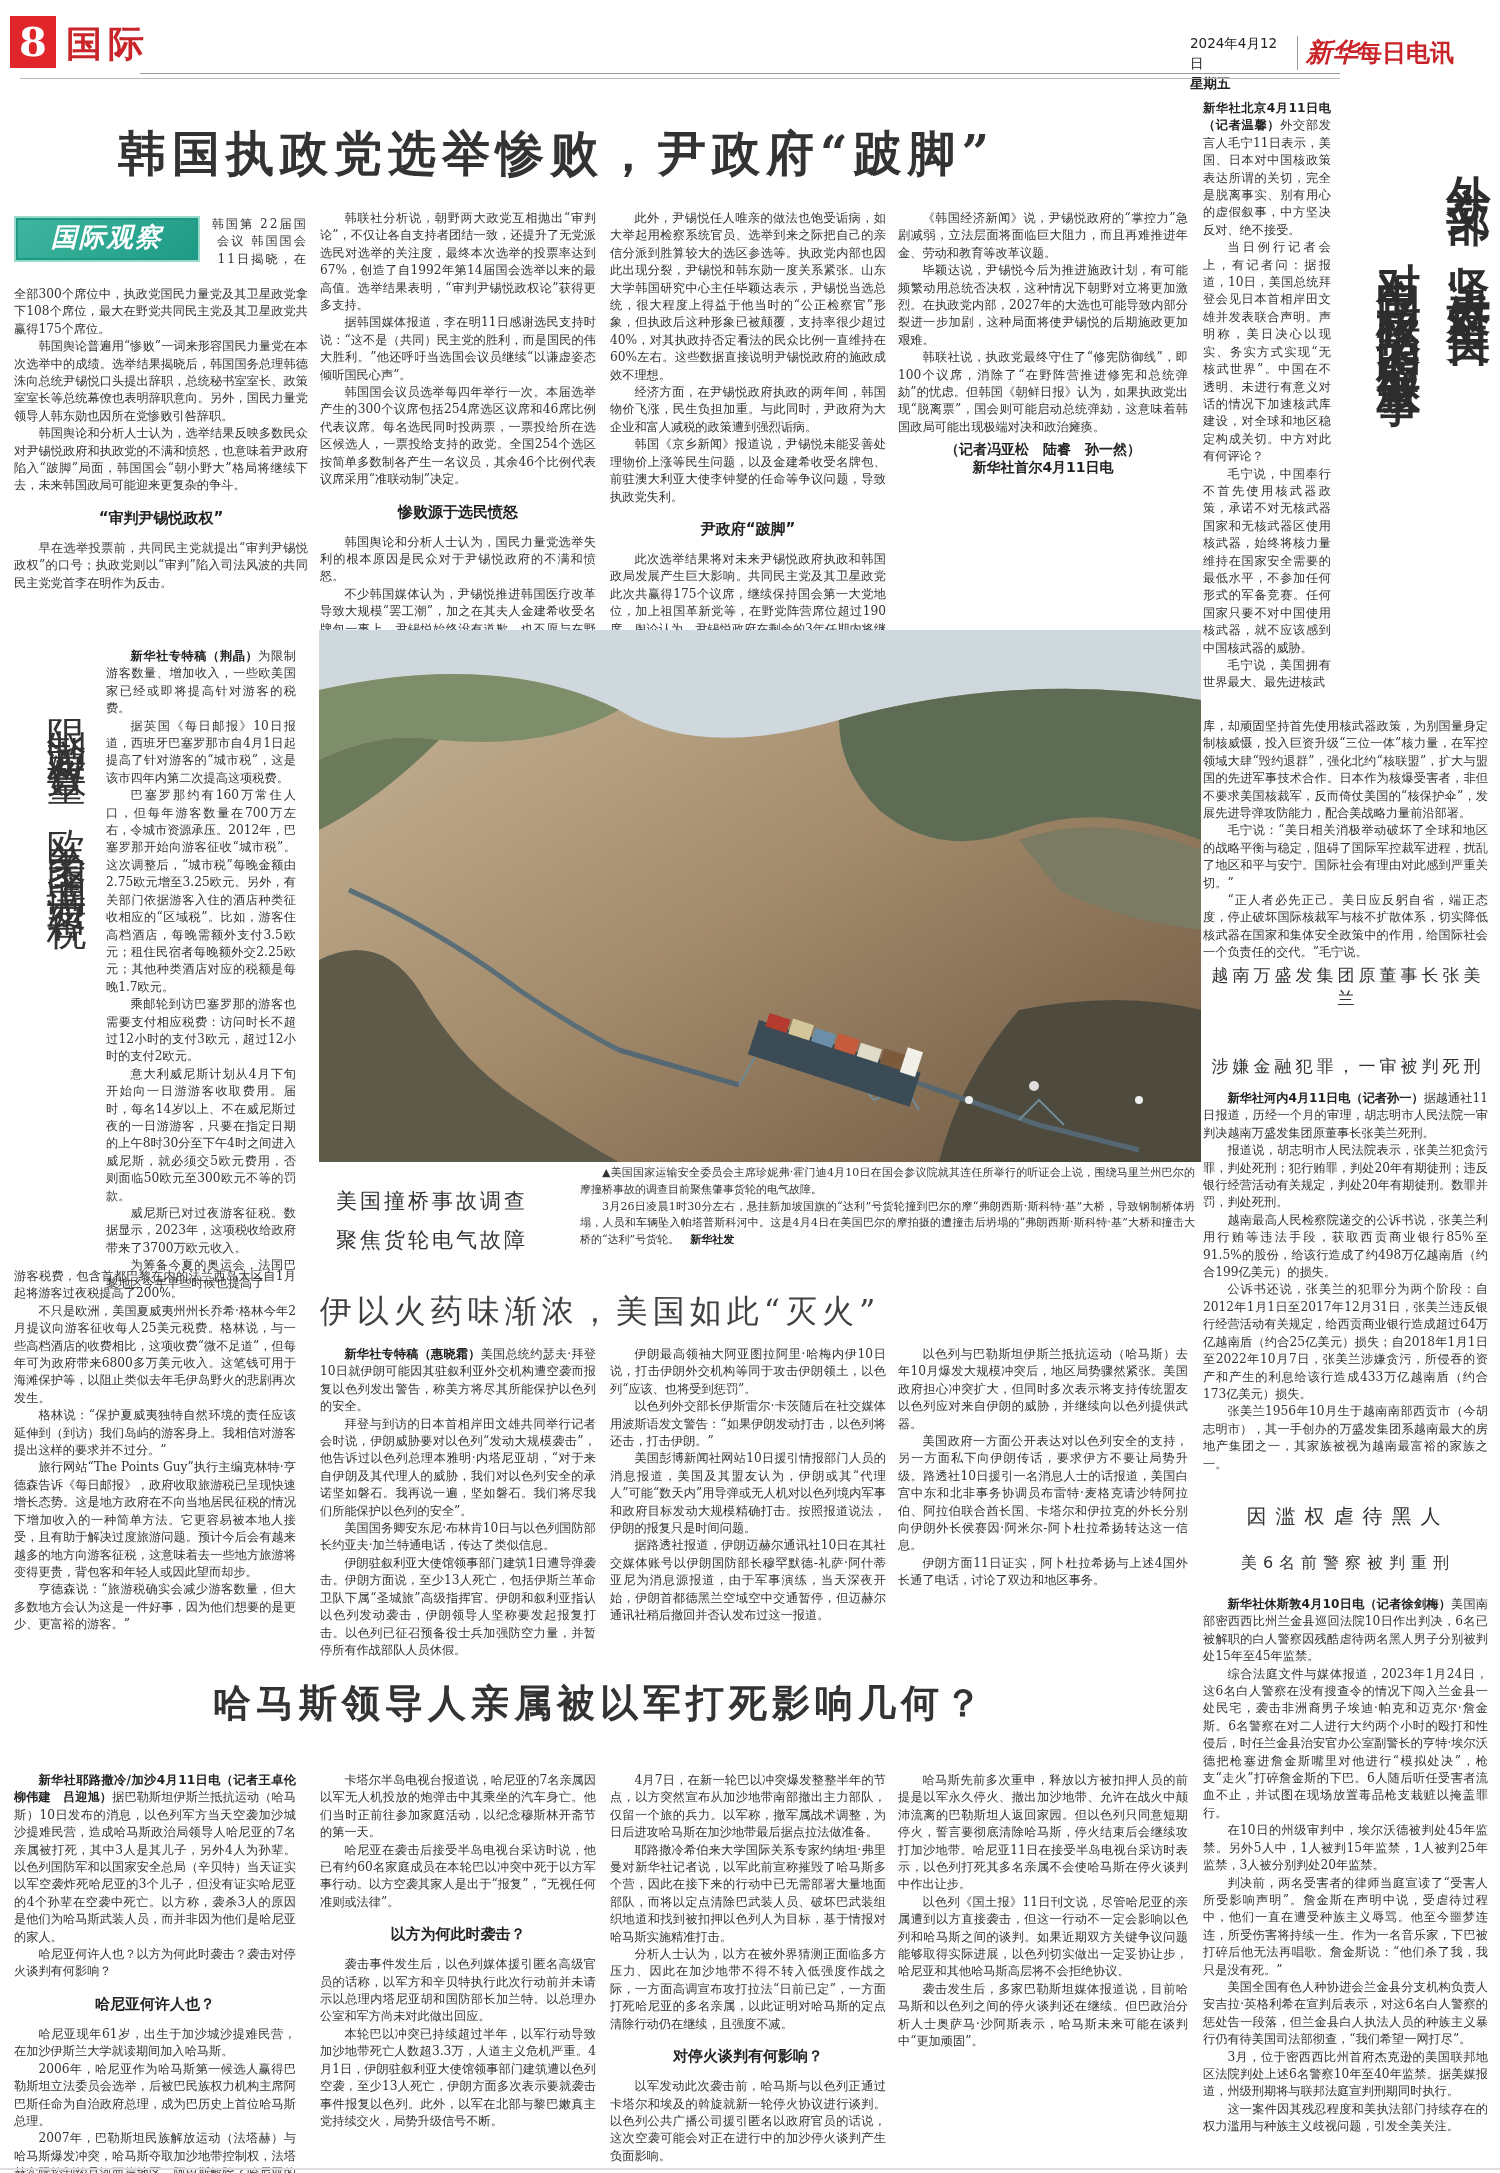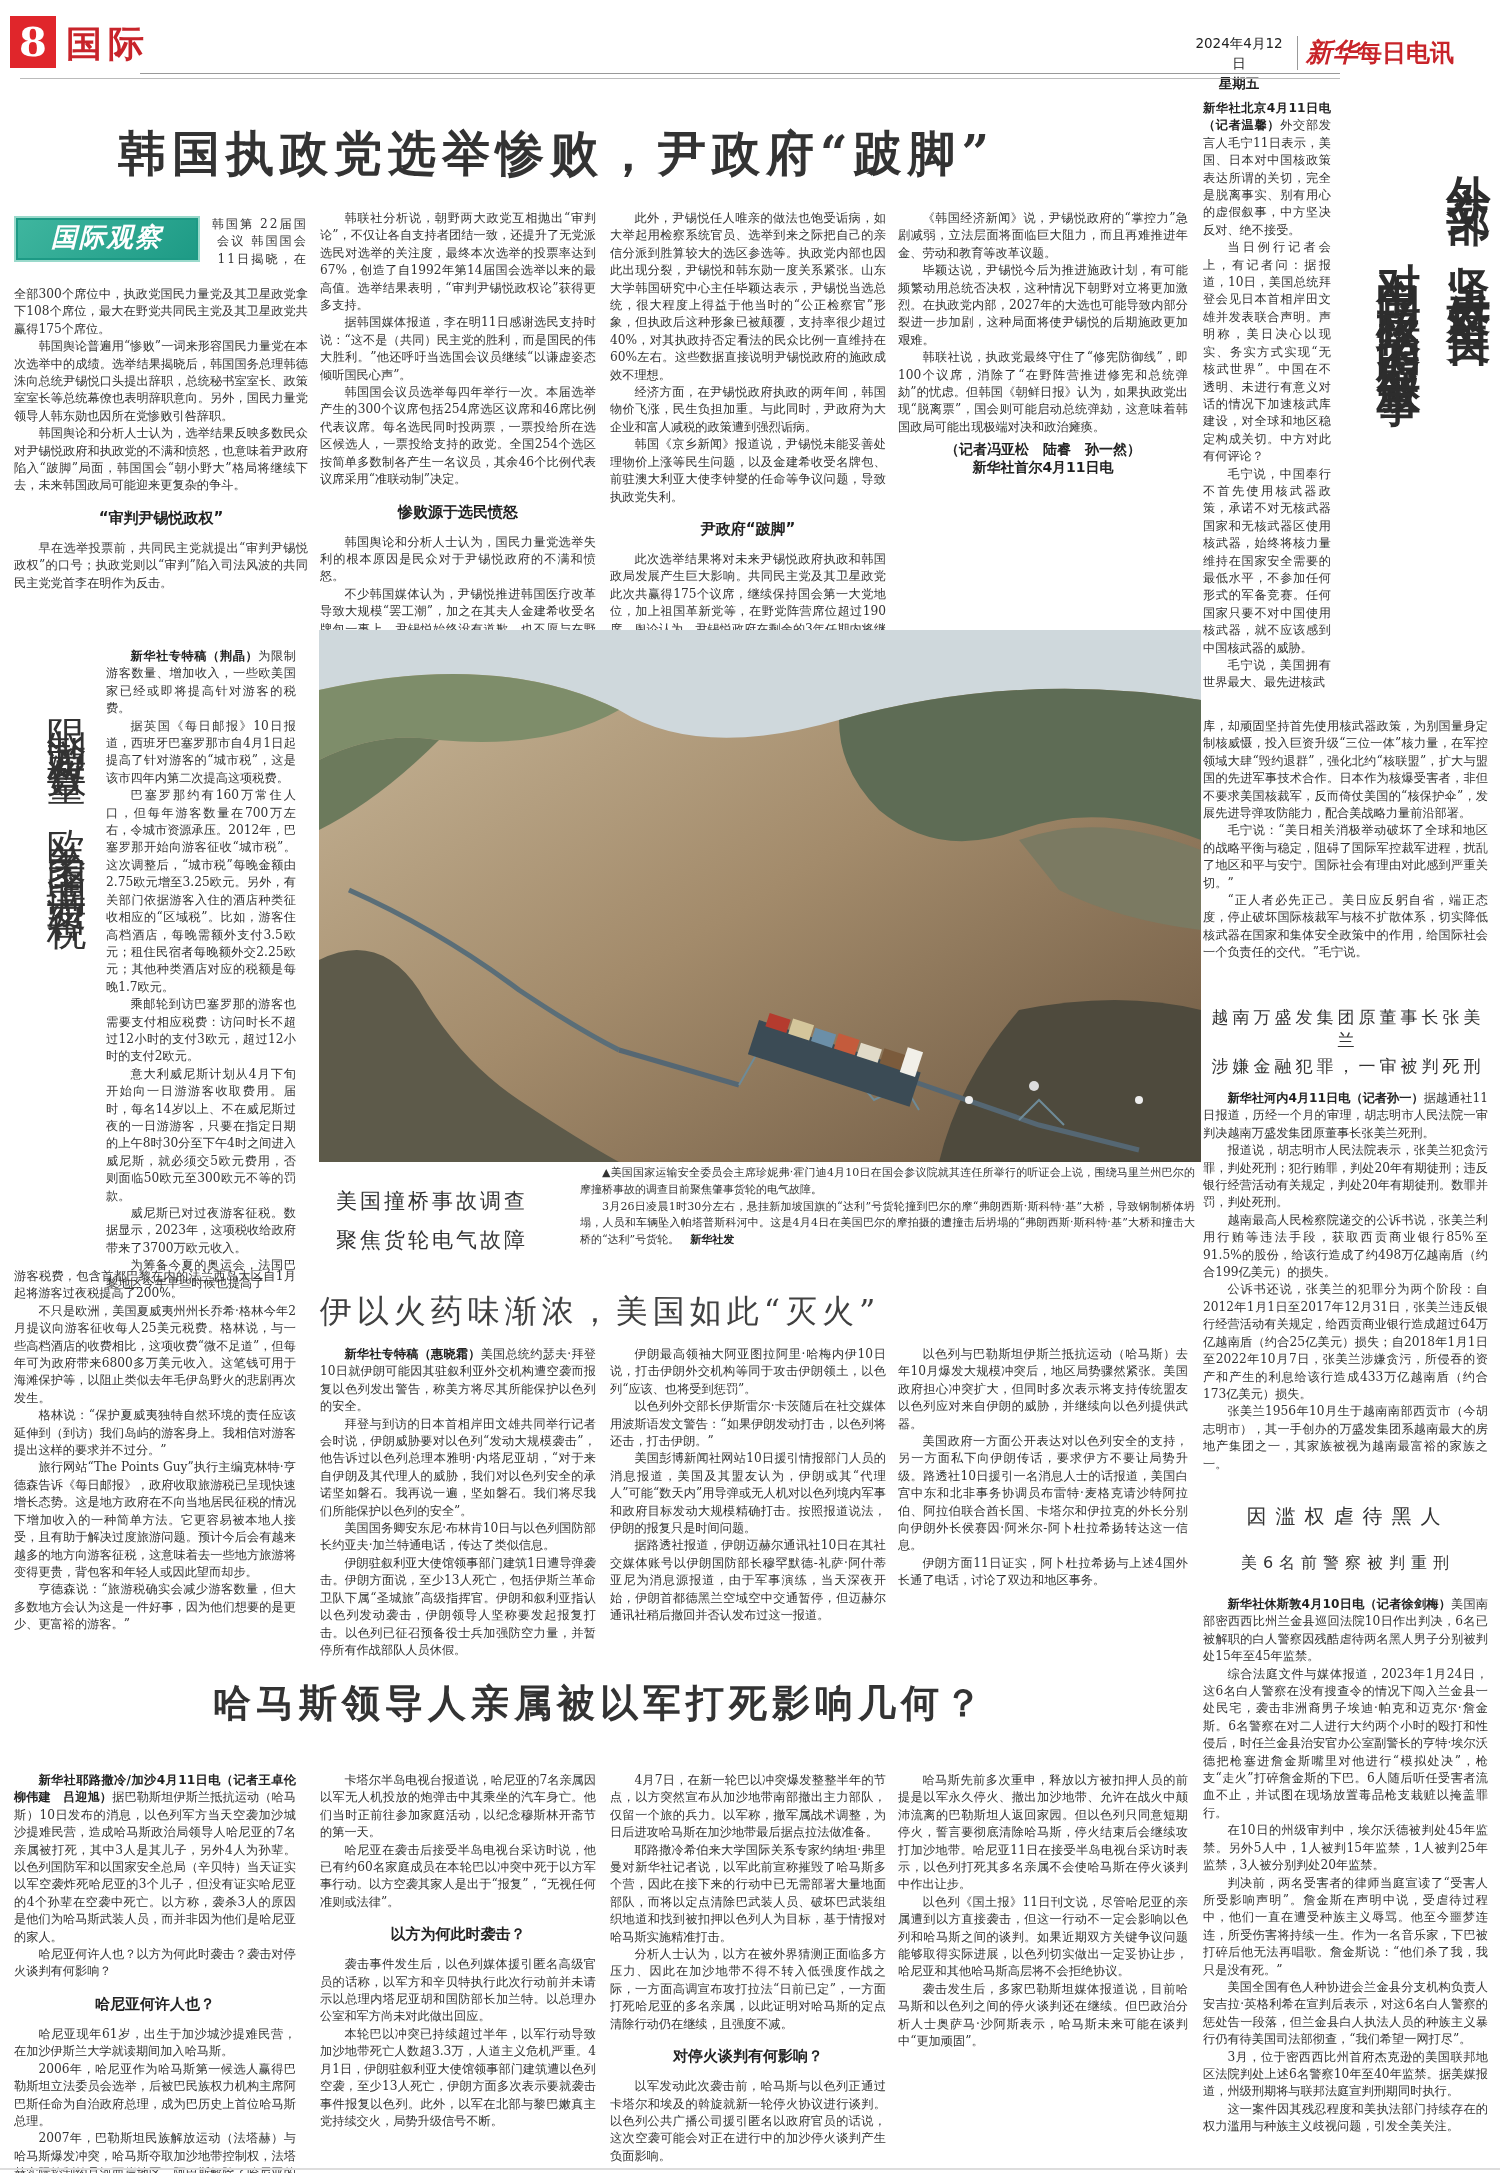--- a/index.html
+++ b/index.html
@@ -10,21 +10,21 @@
   p.body.noindent { text-indent: 0; }
   .lead { font-family: "DejaVu Sans", "Liberation Sans", sans-serif; font-weight: bold; color: #222; }
   .sub { font-family: "DejaVu Sans", "Liberation Sans", sans-serif; font-weight: bold; font-size: 15px; text-align: center; color: #222; margin: 14px 0 12px; }
   .byline { font-family: "DejaVu Sans", "Liberation Sans", sans-serif; font-weight: bold; font-size: 14px; text-align: center; color: #222; line-height: 18px; }
   .col { position: absolute; }
 
   
   .page-num { left: 10px; top: 16px; width: 46px; height: 52px; background: #e0262b; color: #fff; font-family: "DejaVu Serif", serif; font-weight: bold; font-size: 40px; line-height: 52px; text-align: center; }
   .section-name { left: 66px; top: 20px; font-size: 36px; color: #c8242a; font-weight: bold; letter-spacing: 6px; font-family: "DejaVu Serif", serif; }
   .top-rule { left: 140px; top: 73px; width: 1200px; height: 1px; background: #999; }
-  .date { left: 1190px; top: 33px; font-family: "DejaVu Sans", sans-serif; font-size: 13.5px; color: #222; text-align: center; width: 98px; line-height: 20px; }
+  .date { left: 1190px; top: 33px; font-family: "DejaVu Sans", sans-serif; font-size: 13.5px; color: #222; text-align: left; width: 98px; line-height: 20px; }
   .date-sep { left: 1297px; top: 36px; width: 1px; height: 34px; background: #999; }
   .brand { left: 1306px; top: 35px; font-size: 24px; color: #c8242a; font-weight: bold; font-family: "DejaVu Serif", serif; }
   .brand .xh { font-style: italic; font-size: 26px; }
 
   
   .h1 { left: 118px; top: 122px; font-size: 48px; font-weight: bold; color: #333; letter-spacing: 6px; font-family: "DejaVu Serif", serif; }
   .badge { left: 14px; top: 216px; width: 186px; height: 46px; background: linear-gradient(135deg,#3fb69f,#1d9a85); border: 2px solid #9ad9cb; color: #fff; font-family: Liberation Mono, monospace; font-style: italic; font-weight: bold; font-size: 26px; line-height: 42px; text-align: center; letter-spacing: 2px; box-shadow: inset 0 0 0 2px #1d9a85; }
 
   
   .vhead { writing-mode: vertical-rl; font-family: "DejaVu Serif", serif; font-weight: bold; color: #2d2d2d; letter-spacing: 8px; }
@@ -100,21 +100,21 @@
   <p class="body">毛宁说，美国拥有世界最大、最先进核武</p>
 </div>
 <div class="vhead" style="position:absolute;left:1440px;top:140px;font-size:44px;letter-spacing:12px;">外交部：坚决反对美日</div>
 <div class="vhead" style="position:absolute;left:1370px;top:228px;font-size:44px;letter-spacing:12px;">对中国核政策的虚假叙事</div>
 <div class="col" style="left:1203px;top:718px;width:285px;">
   <p class="body noindent">库，却顽固坚持首先使用核武器政策，为别国量身定制核威慑，投入巨资升级“三位一体”核力量，在军控领域大肆“毁约退群”，强化北约“核联盟”，扩大与盟国的先进军事技术合作。日本作为核爆受害者，非但不要求美国核裁军，反而倚仗美国的“核保护伞”，发展先进导弹攻防能力，配合美战略力量前沿部署。</p>
   <p class="body">毛宁说：“美日相关消极举动破坏了全球和地区的战略平衡与稳定，阻碍了国际军控裁军进程，扰乱了地区和平与安宁。国际社会有理由对此感到严重关切。”</p>
   <p class="body">“正人者必先正己。美日应反躬自省，端正态度，停止破坏国际核裁军与核不扩散体系，切实降低核武器在国家和集体安全政策中的作用，给国际社会一个负责任的交代。”毛宁说。</p>
 </div>
 
-<div class="abs side-h" style="top:1006px;">越南万盛发集团原董事长张美兰</div>
+<div class="abs side-h" style="top:964px;">越南万盛发集团原董事长张美兰</div>
 <div class="abs side-h" style="top:1055px;">涉嫌金融犯罪，一审被判死刑</div>
 <div class="col" style="left:1203px;top:1090px;width:285px;">
   <p class="body"><span class="lead">新华社河内4月11日电（记者孙一）</span><span>据越通社11日报道，历经一个月的审理，胡志明市人民法院一审判决越南万盛发集团原董事长张美兰死刑。</span></p>
   <p class="body">报道说，胡志明市人民法院表示，张美兰犯贪污罪，判处死刑；犯行贿罪，判处20年有期徒刑；违反银行经营活动有关规定，判处20年有期徒刑。数罪并罚，判处死刑。</p>
   <p class="body">越南最高人民检察院递交的公诉书说，张美兰利用行贿等违法手段，获取西贡商业银行85%至91.5%的股份，给该行造成了约498万亿越南盾（约合199亿美元）的损失。</p>
   <p class="body">公诉书还说，张美兰的犯罪分为两个阶段：自2012年1月1日至2017年12月31日，张美兰违反银行经营活动有关规定，给西贡商业银行造成超过64万亿越南盾（约合25亿美元）损失；自2018年1月1日至2022年10月7日，张美兰涉嫌贪污，所侵吞的资产和产生的利息给该行造成433万亿越南盾（约合173亿美元）损失。</p>
   <p class="body">张美兰1956年10月生于越南南部西贡市（今胡志明市），其一手创办的万盛发集团系越南最大的房地产集团之一，其家族被视为越南最富裕的家族之一。</p>
 </div>
 
 <div class="abs side-h" style="top:1503px;font-size:20px;letter-spacing:9px;">因滥权虐待黑人</div>

